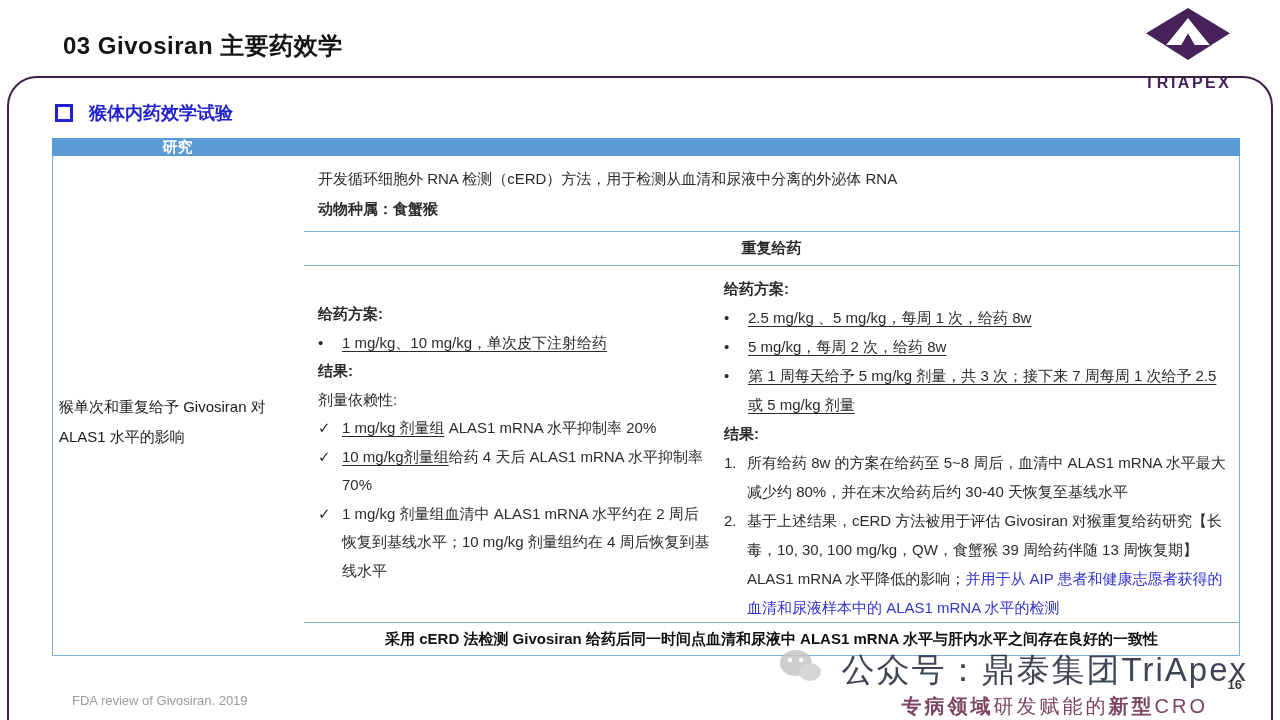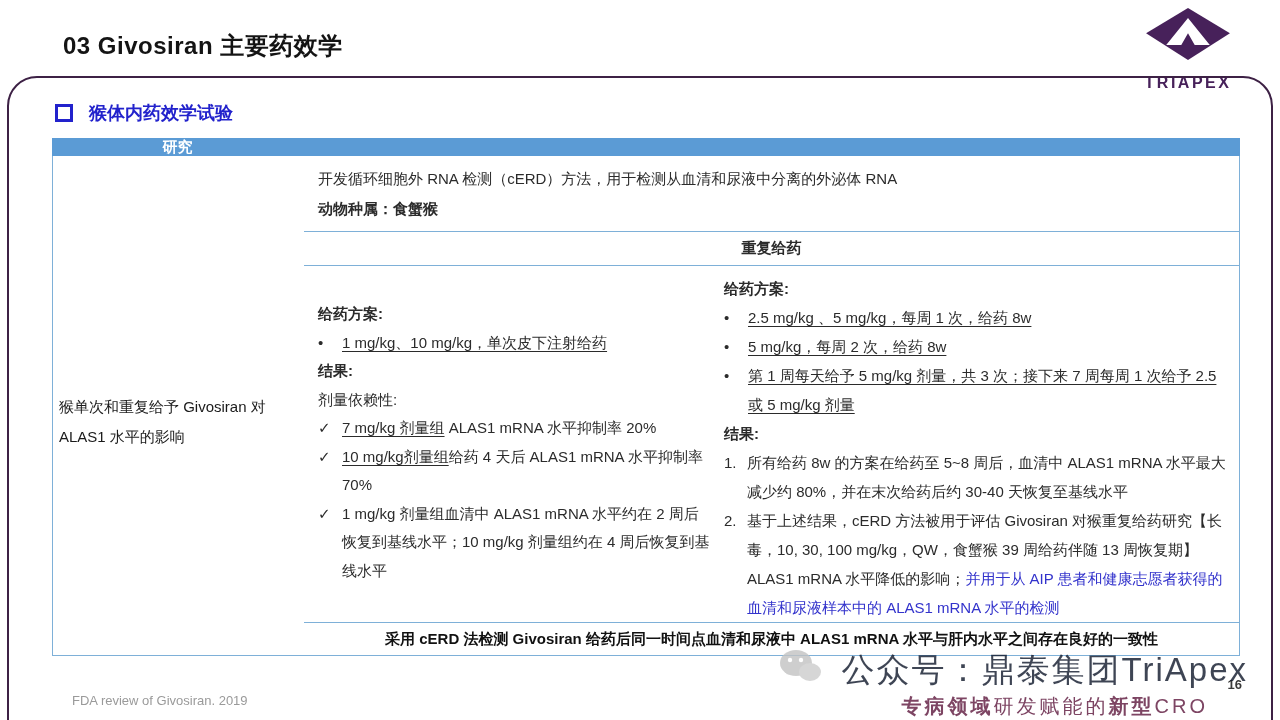--- a/index.html
+++ b/index.html
@@ -150,21 +150,21 @@
           <div class="bold">给药方案:</div>
           <div class="li">
             <span class="marker">•</span>
             <span class="txt u">1 mg/kg、10 mg/kg，单次皮下注射给药</span>
           </div>
           <div class="bold">结果:</div>
           <div>剂量依赖性:</div>
 
           <div class="li">
             <span class="marker">✓</span>
-            <span class="txt"><span class="u">7 mg/kg 剂量组</span><span> ALAS1 mRNA 水平抑制率 20%</span></span>
+            <span class="txt"><span class="u">1 mg/kg 剂量组</span><span> ALAS1 mRNA 水平抑制率 20%</span></span>
           </div>
           <div class="li">
             <span class="marker">✓</span>
             <span class="txt"><span class="u">10 mg/kg剂量组</span><span>给药 4 天后 ALAS1 mRNA 水平抑制率70%</span></span>
           </div>
           <div class="li">
             <span class="marker">✓</span>
             <span class="txt"><span class="u"></span><span>1 mg/kg 剂量组血清中 ALAS1 mRNA 水平约在 2 周后恢复到基线水平；10 mg/kg 剂量组约在 4 周后恢复到基线水平</span></span>
           </div>
         </div>

